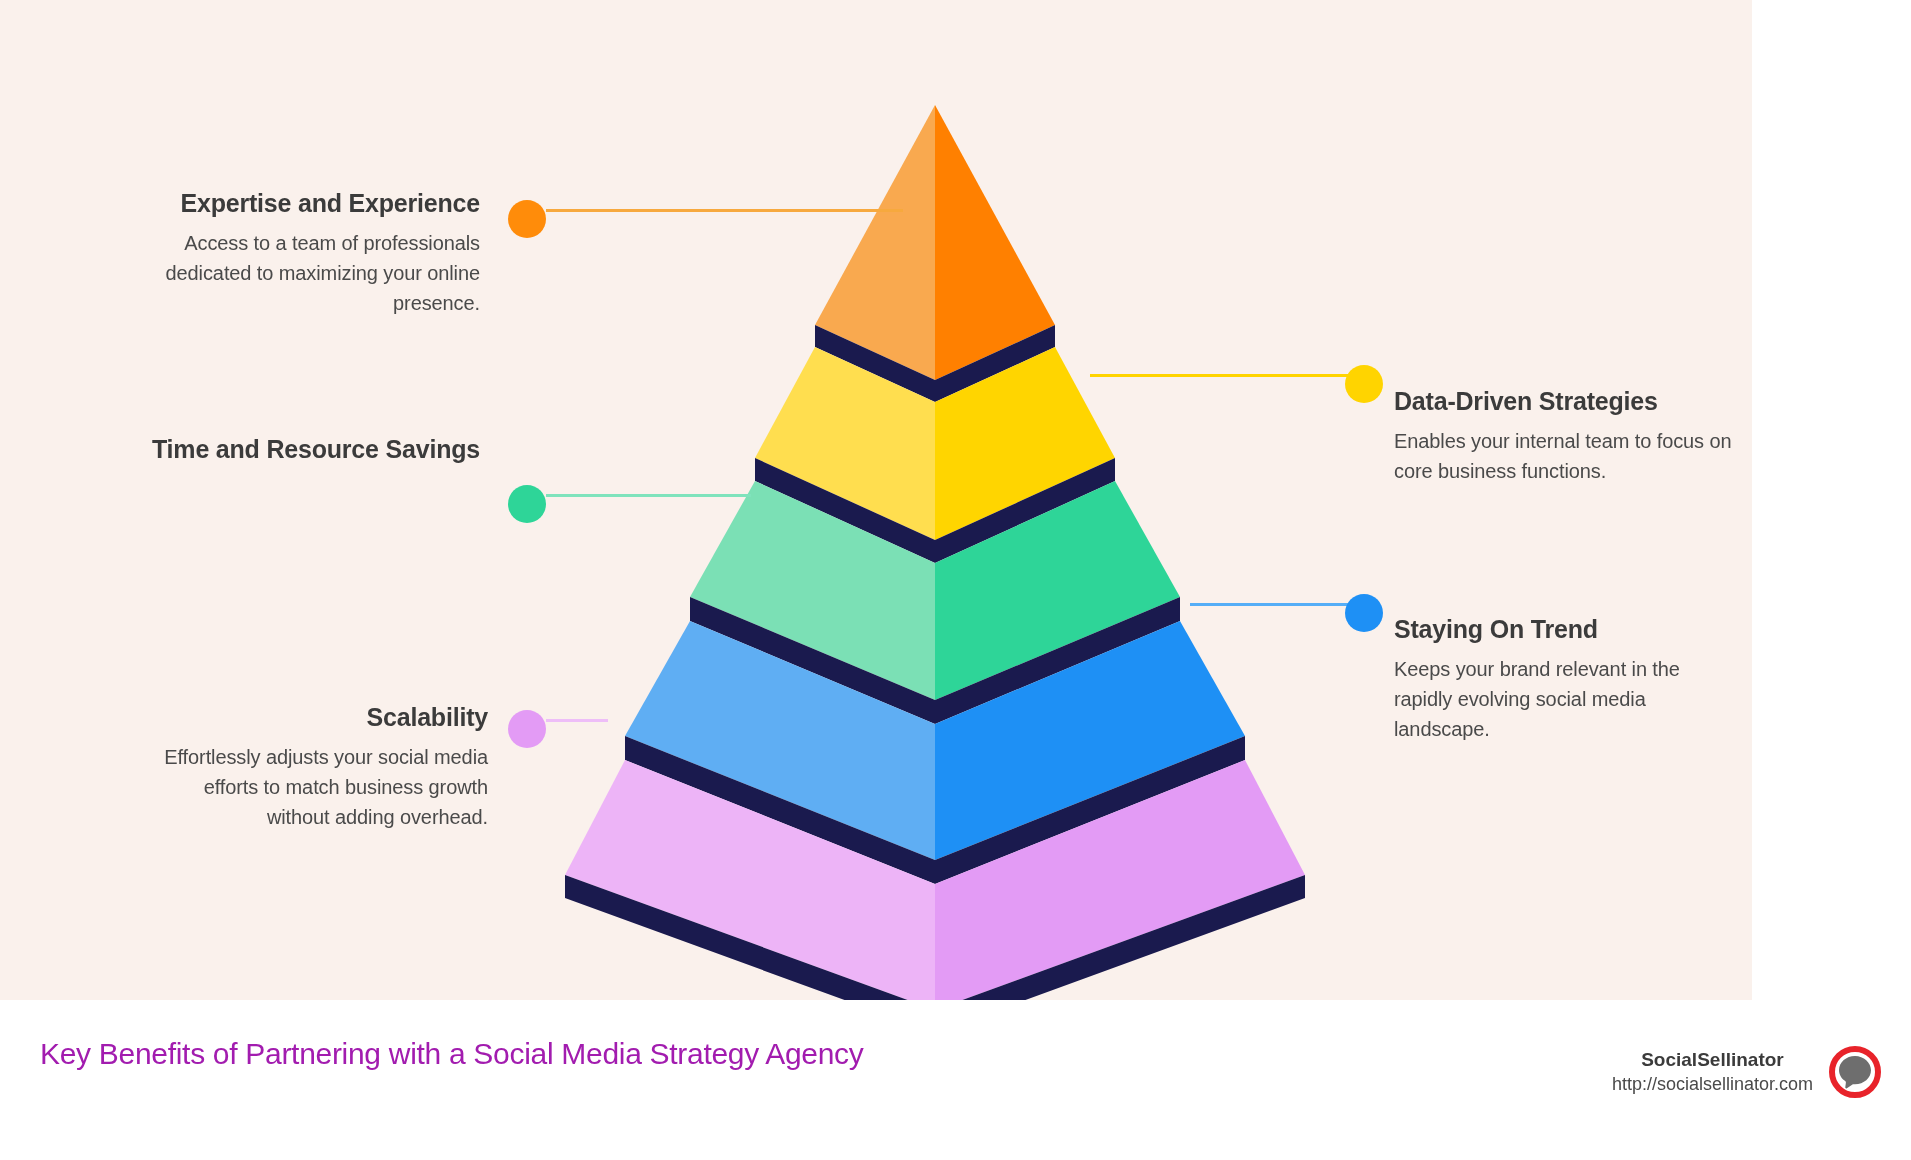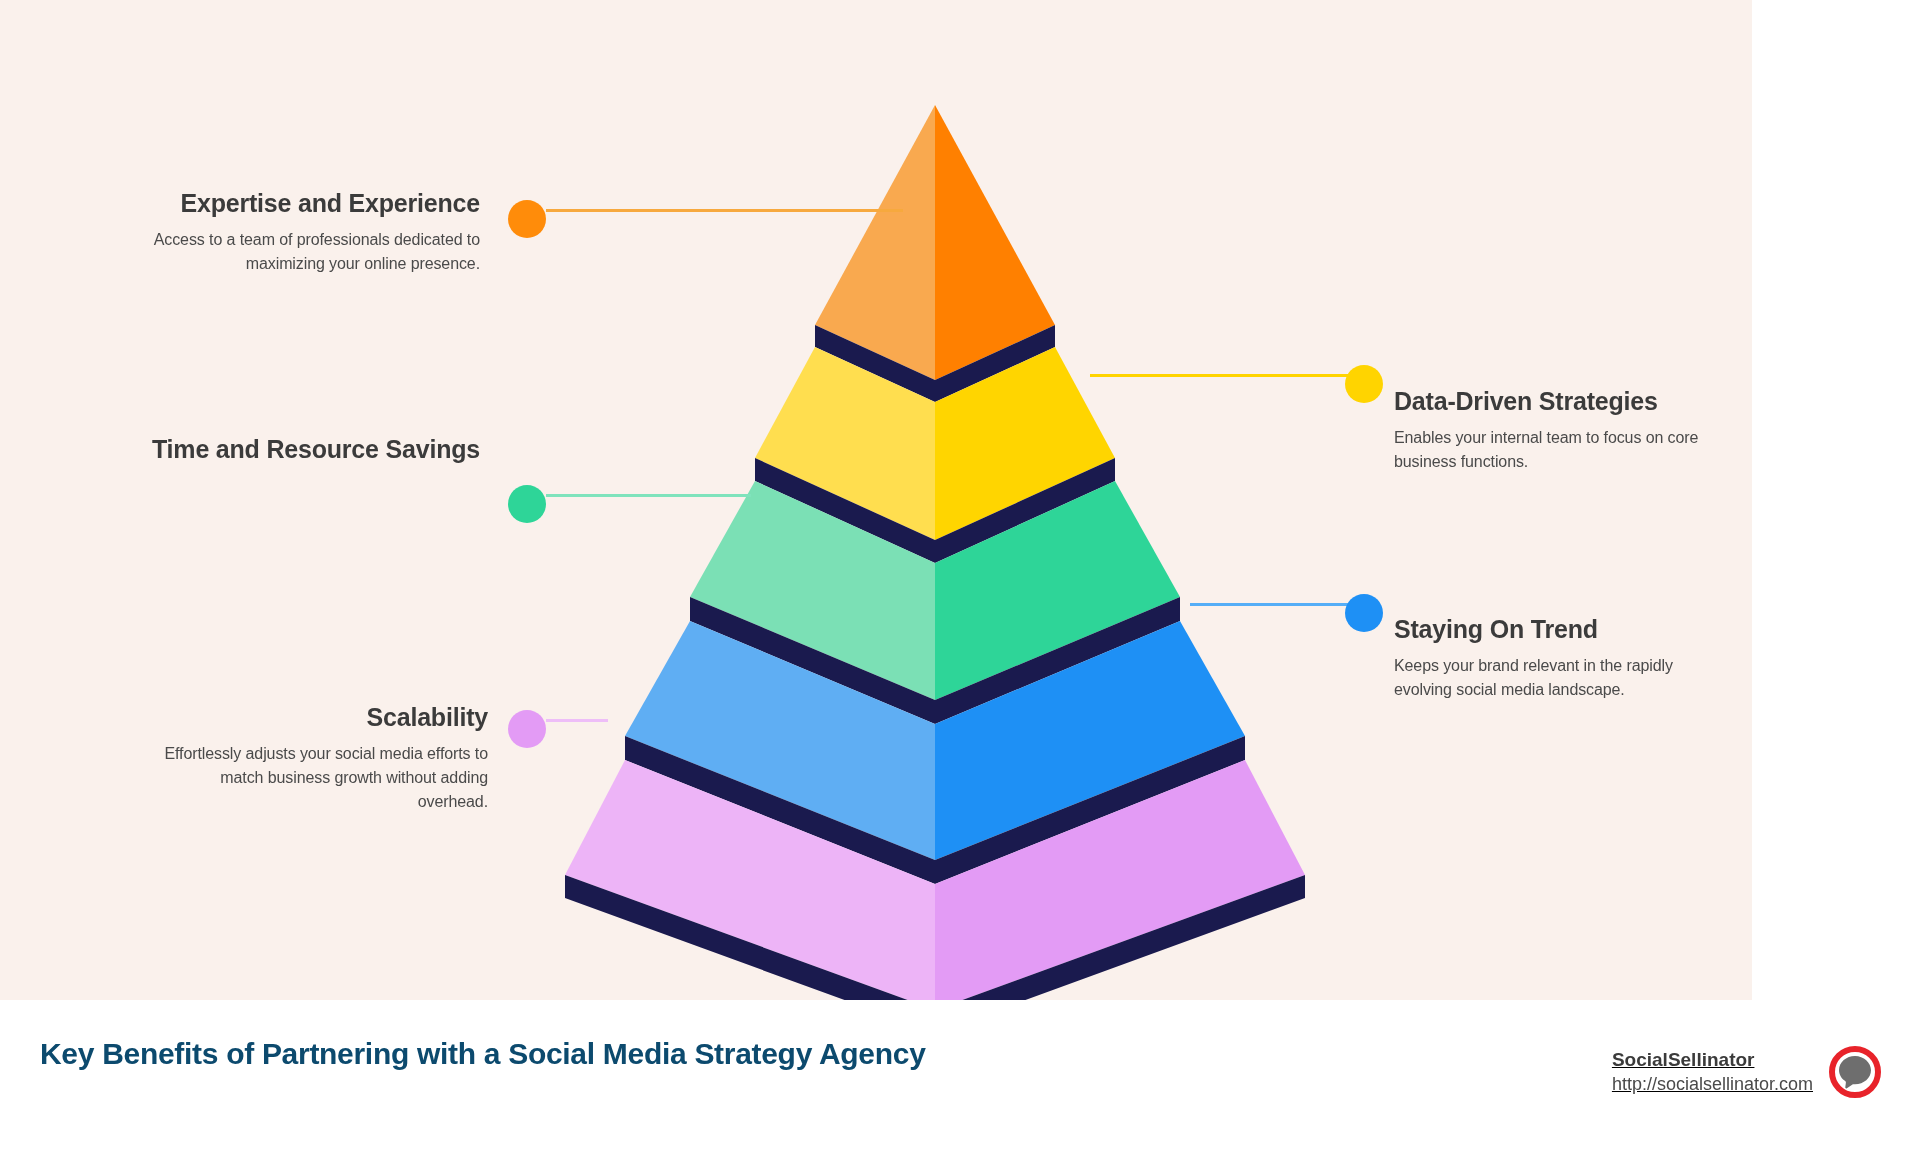--- a/index.html
+++ b/index.html
@@ -26,41 +26,41 @@
   .conn-line{ position:absolute; height:3px; top:9px; }
   .conn-dot{ position:absolute; width:38px; height:38px; border-radius:50%; top:0; }
 
   
   .block{ position:absolute; }
   .block .b-title{
     font-size:25px; font-weight:bold; color:#3b3b3b;
     line-height:1.36; letter-spacing:-0.2px;
   }
   .block .b-desc{
-    font-size:16px; color:#4a4a4a; line-height:1.5; margin-top:8px;
+    font-size:20px; color:#4a4a4a; line-height:1.5; margin-top:8px;
     letter-spacing:-0.1px;
   }
   .block.left{ text-align:right; }
   .block.right{ text-align:left; }
 
   
   #footer{
     position:absolute; left:0; top:1000px; width:1911px; height:160px;
     background:#ffffff;
   }
   #footer-title{
     position:absolute; left:40px; top:31px; width:1000px;
-    font-size:30px; font-weight:bold; color:#0c4a6e; line-height:1.5;
+    font-size:30px; font-weight:normal; color:#a21caf; line-height:1.5;
     letter-spacing:-0.3px;
   }
   #brand{
     position:absolute; right:28px; top:44px;
     display:flex; align-items:center; gap:14px;
   }
-  #brand-text{ text-align:left;text-decoration:underline; }
+  #brand-text{ text-align:center; }
   #brand-name{ font-size:19px; font-weight:bold; color:#3b3b3b; line-height:1.3; }
   #brand-url{ font-size:18px; color:#4a4a4a; line-height:1.35; }
   #brand-logo{ width:56px; height:56px; display:block; }
 </style>
 </head>
 <body>
 
 <div id="canvas" style="background: rgb(250, 241, 236);">
 
   <div id="pyramid-wrap">

